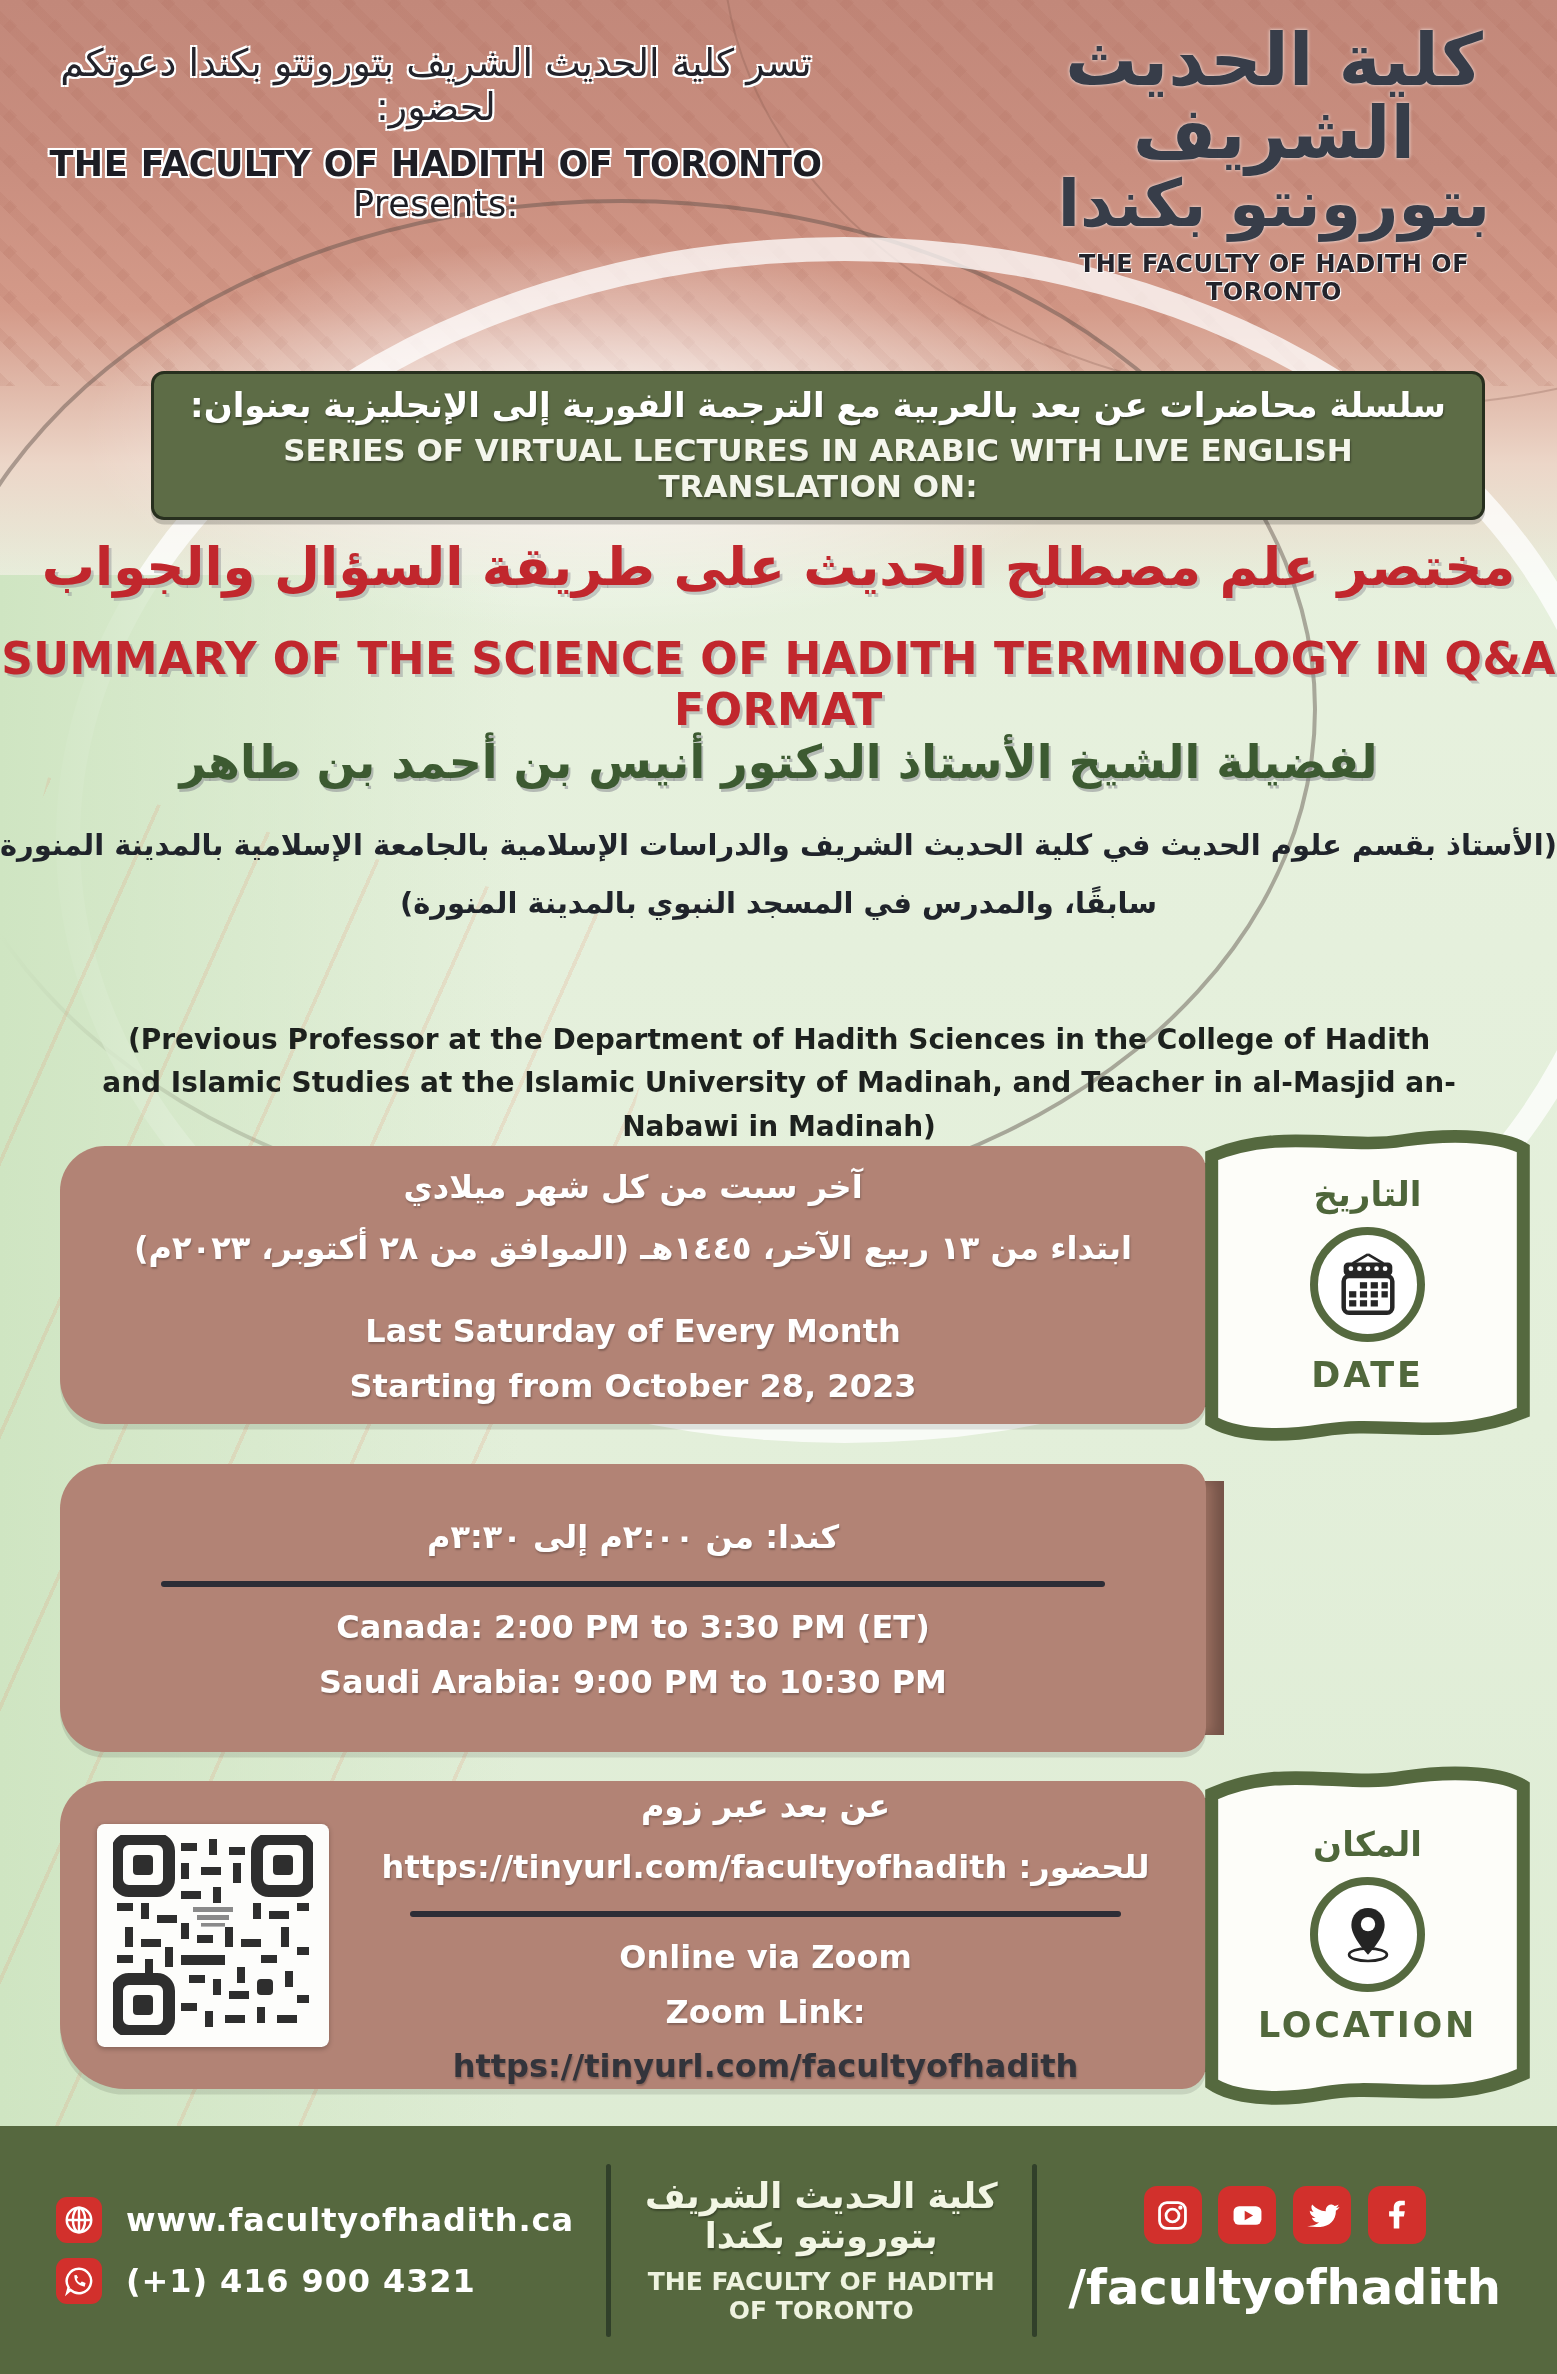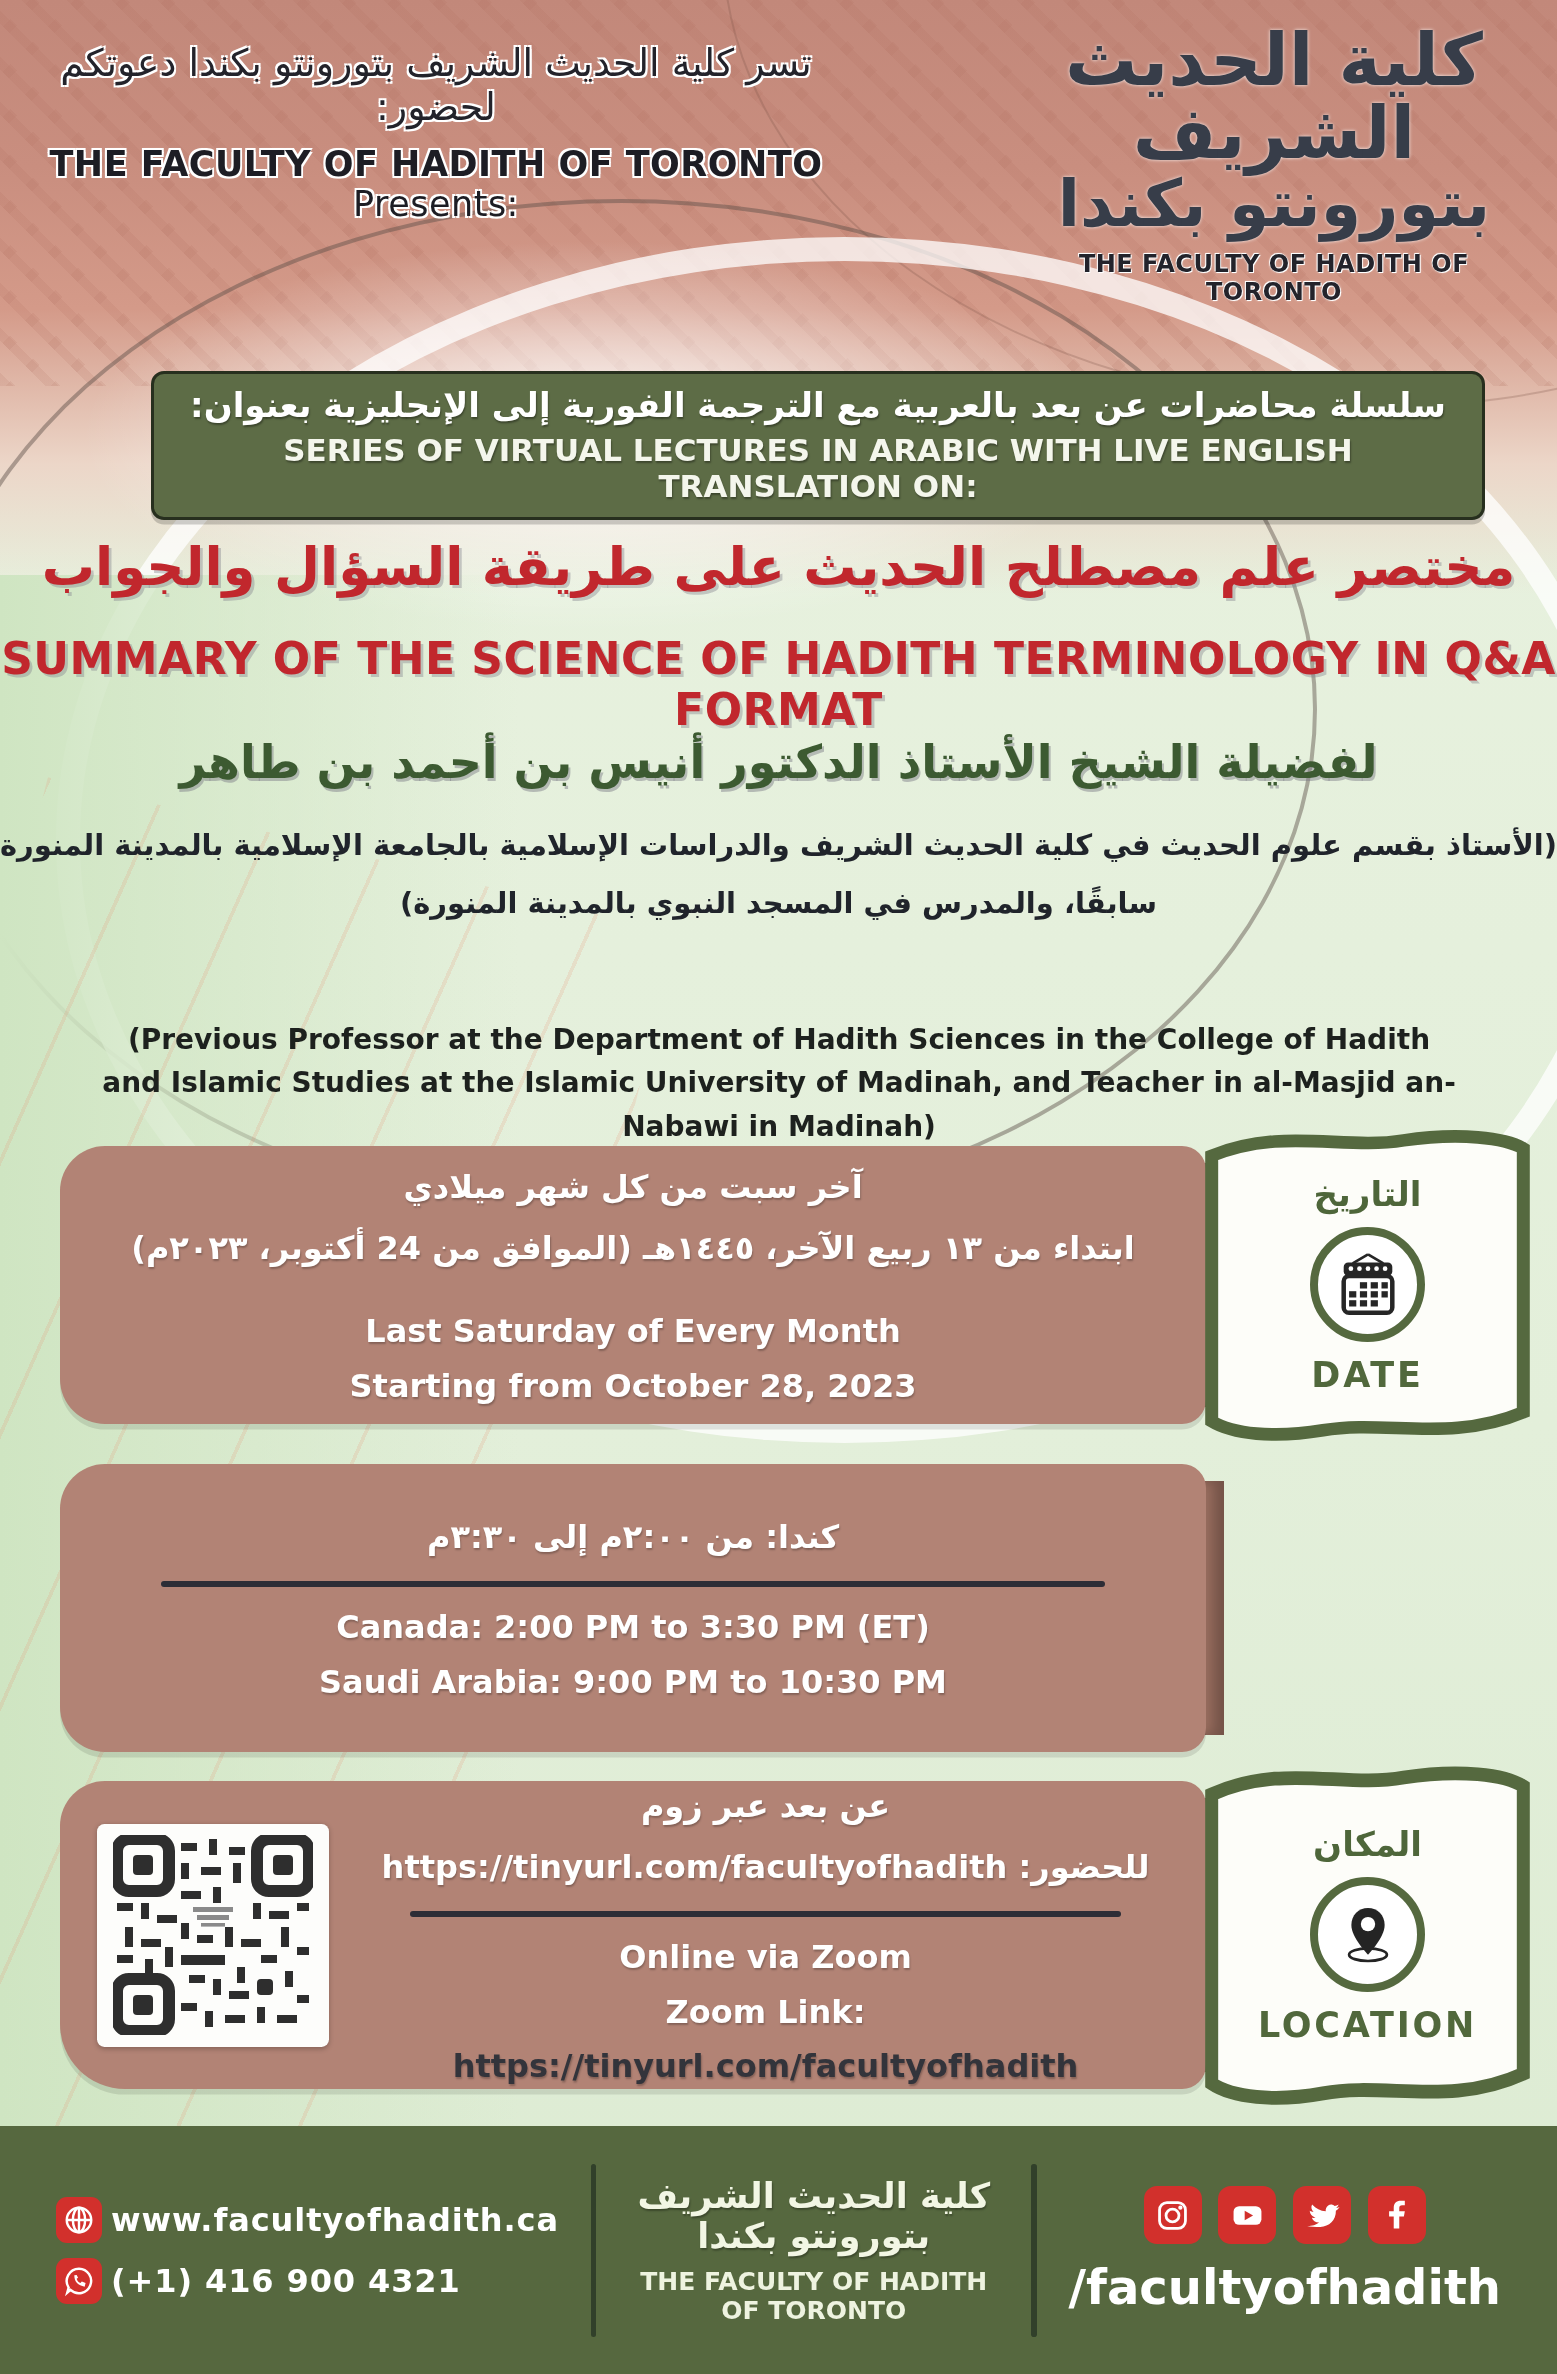--- a/index.html
+++ b/index.html
@@ -88,21 +88,21 @@
   .flag .inner { position:absolute; inset:0; display:flex; flex-direction:column; align-items:center; justify-content:center; gap:13px; }
   .flag .f-ar { font-size:34px; font-weight:bold; color:#4e663a; direction:rtl; }
   .flag .f-en { font-size:35px; font-weight:bold; color:#51683c; letter-spacing:2.8px; }
   .f-circle { width:115px; height:115px; border:8.3px solid #55693f; border-radius:50%;
     display:flex; align-items:center; justify-content:center; background:#fff; }
 
   
   .footer { position:absolute; left:0; bottom:0; width:100%; height:249px; background:#56683f;
     display:flex; align-items:center; padding:0 56px; }
   .f-col-contact { width:519px; display:flex; flex-direction:column; gap:15px; }
-  .c-row { display:flex; align-items:center; gap:9px; }
+  .c-row { display:flex; align-items:center; gap:24px; }
   .c-ico { width:46px; height:46px; background:#d2302c; border-radius:11px; display:flex; align-items:center; justify-content:center; flex:0 0 46px; }
   .c-txt { font-size:32px; font-weight:bold; color:#fff; letter-spacing:0.9px; }
   .f-div { width:5.6px; height:173px; background:#31402а; background:#31402a; border-radius:2.8px; margin:0 32px; }
   .f-org { width:408px; text-align:center; }
   .f-org .ar { font-size:35px; font-weight:bold; color:#f2f6e4; direction:rtl; text-shadow:0.9px 1.9px 1.9px rgba(0,0,0,.3); }
   .f-org .en { margin-top:11px; font-size:25px; font-weight:bold; color:#eef3e0; }
   .f-social { flex:1; text-align:center; }
   .s-icons { display:flex; justify-content:center; gap:16.7px; }
   .s-ico { width:58px; height:58px; background:#d2302c; border-radius:13px; display:flex; align-items:center; justify-content:center; }
   .s-handle { margin-top:15px; font-size:48px; font-weight:bold; color:#fff; }
@@ -139,21 +139,21 @@
   <div class="title-ar">مختصر علم مصطلح الحديث على طريقة السؤال والجواب</div>
   <div class="title-en">SUMMARY OF THE SCIENCE OF HADITH TERMINOLOGY IN Q&amp;A FORMAT</div>
   <div class="spk-ar">لفضيلة الشيخ الأستاذ الدكتور أنيس بن أحمد بن طاهر</div>
   <div class="bio-ar">(الأستاذ بقسم علوم الحديث في كلية الحديث الشريف والدراسات الإسلامية بالجامعة الإسلامية بالمدينة المنورة سابقًا، والمدرس في المسجد النبوي بالمدينة المنورة)</div>
   <div class="bio-en">(Previous Professor at the Department of Hadith Sciences in the College of Hadith and Islamic Studies at the Islamic University of Madinah, and Teacher in al-Masjid an-Nabawi in Madinah)</div>
 
   <div class="row row-date">
     <div class="ribbon"></div>
     <div class="panel">
       <div class="p-ar">آخر سبت من كل شهر ميلادي</div>
-      <div class="p-ar">ابتداء من ١٣ ربيع الآخر، ١٤٤٥هـ (الموافق من 24 أكتوبر، ٢٠٢٣م)</div>
+      <div class="p-ar">ابتداء من ١٣ ربيع الآخر، ١٤٤٥هـ (الموافق من ٢٨ أكتوبر، ٢٠٢٣م)</div>
       <div class="p-div"></div>
       <div class="p-en">Last Saturday of Every Month</div>
       <div class="p-en">Starting from October 28, 2023</div>
     </div>
     <div class="flag">
       <svg class="shape" viewBox="0 0 372 372" preserveAspectRatio="none">
         <path d="M18 44 C95 12 160 38 225 27 C285 18 335 24 354 36 L354 328 C275 362 205 336 138 348 C85 357 40 352 18 338 Z" fill="#fdfdf9" stroke="#55693f" stroke-width="14"></path>
       </svg>
       <div class="inner">
         <div class="f-ar">التاريخ</div>

